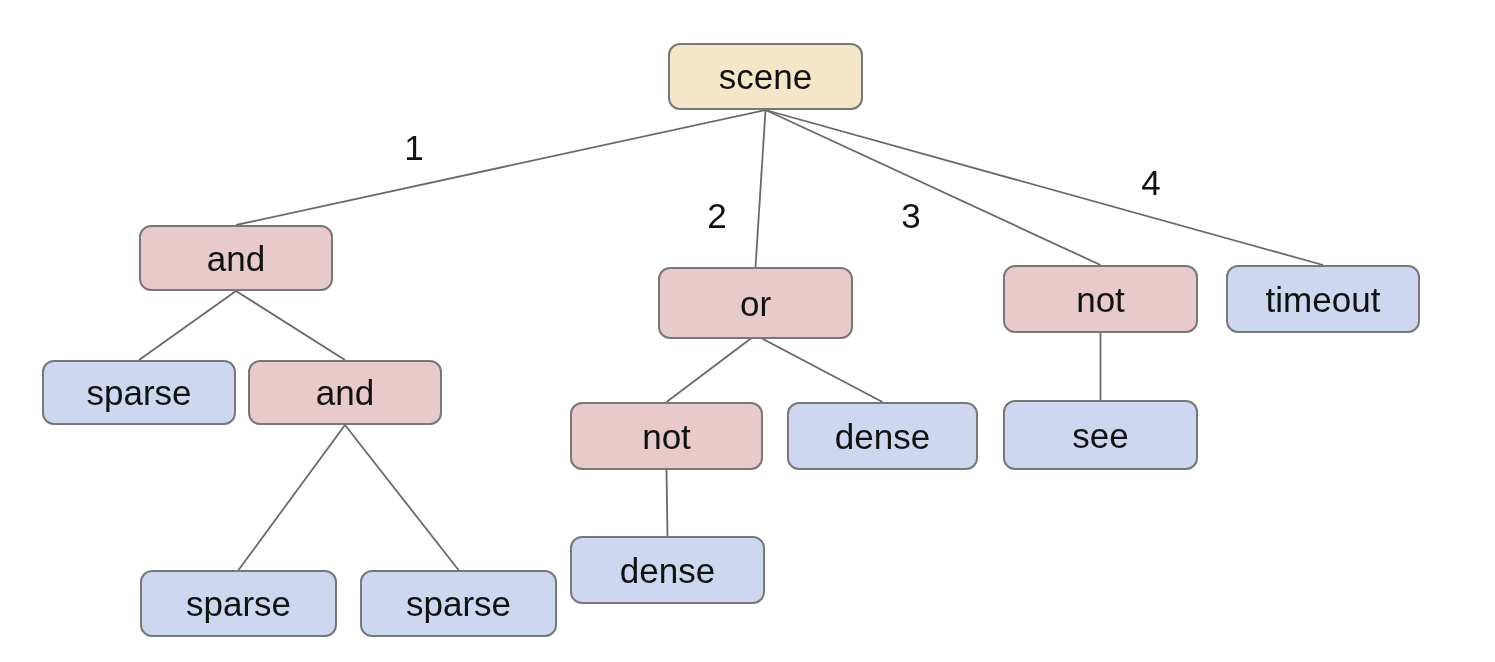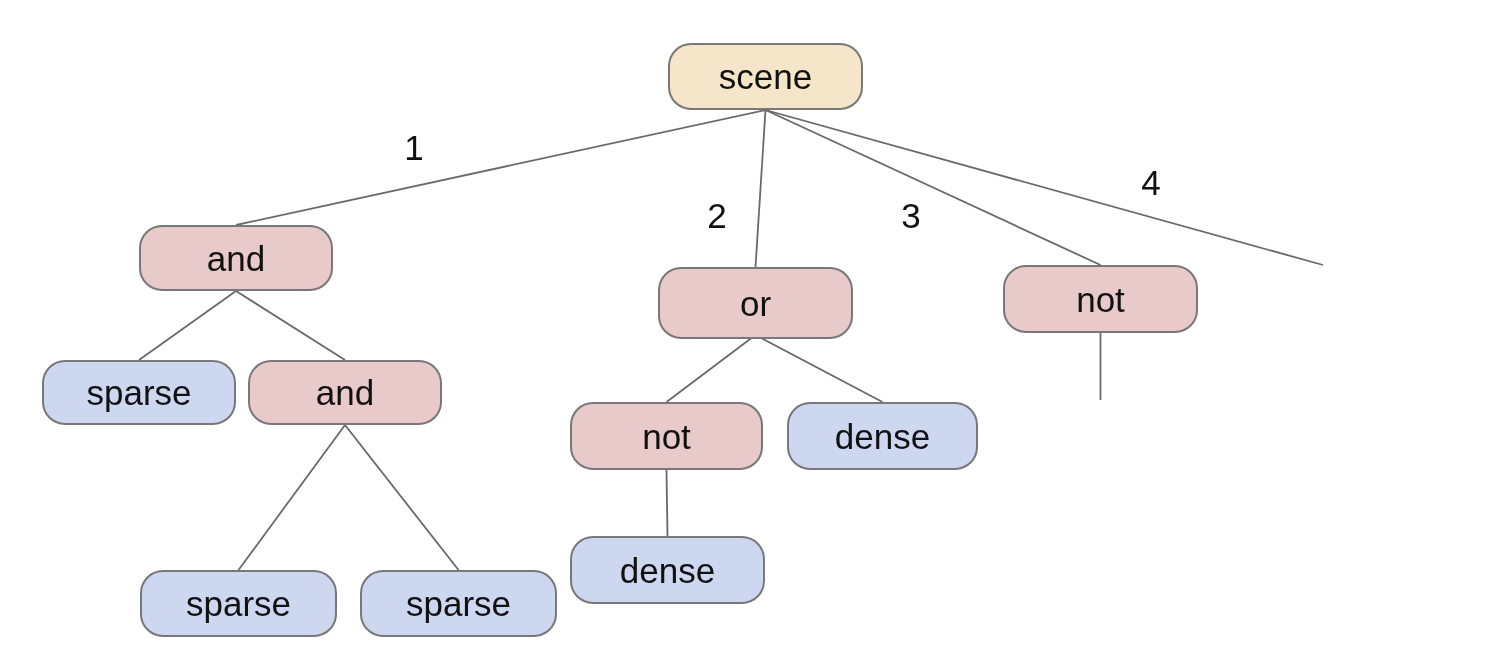--- a/index.html
+++ b/index.html
@@ -20,21 +20,21 @@
     left: 0;
     top: 0;
     width: 1495px;
     height: 662px;
     display: block;
   }
   .node {
     position: absolute;
     box-sizing: border-box;
     border: 2px solid #787878;
-    border-radius: 23px;
+    border-radius: 12px;
     display: flex;
     align-items: center;
     justify-content: center;
     font-size: 35px;
     color: #111111;
     white-space: nowrap;
     line-height: 1;
   }
   .edge-label {
     position: absolute;
@@ -65,20 +65,22 @@
     </svg>
 
 <div class="edge-label" style="left: 414px; top: 147px; color: rgb(17, 17, 17);">1</div>
     <div class="edge-label" style="left: 717px; top: 215px; color: rgb(17, 17, 17);">2</div>
     <div class="edge-label" style="left: 911px; top: 215px; color: rgb(17, 17, 17);">3</div>
     <div class="edge-label" style="left: 1151px; top: 182px; color: rgb(17, 17, 17);">4</div>
     <div class="node" style="left: 668px; top: 43px; width: 195px; height: 67px; background: rgb(246, 230, 201); border-color: rgb(120, 120, 120); color: rgb(17, 17, 17);">scene</div>
     <div class="node" style="left: 139px; top: 225px; width: 194px; height: 66px; background: rgb(232, 202, 202); border-color: rgb(120, 120, 120); color: rgb(17, 17, 17);">and</div>
     <div class="node" style="left: 658px; top: 267px; width: 195px; height: 72px; background: rgb(232, 202, 202); border-color: rgb(120, 120, 120); color: rgb(17, 17, 17);">or</div>
     <div class="node" style="left: 1003px; top: 265px; width: 195px; height: 68px; background: rgb(232, 202, 202); border-color: rgb(120, 120, 120); color: rgb(17, 17, 17);">not</div>
+    <div class="node" style="left: 1226px; top: 265px; width: 194px; height: 68px; background: rgb(205, 215, 240); border-color: rgb(120, 120, 120); color: rgb(17, 17, 17);">timeout</div>
     <div class="node" style="left: 42px; top: 360px; width: 194px; height: 65px; background: rgb(205, 215, 240); border-color: rgb(120, 120, 120); color: rgb(17, 17, 17);">sparse</div>
     <div class="node" style="left: 248px; top: 360px; width: 194px; height: 65px; background: rgb(232, 202, 202); border-color: rgb(120, 120, 120); color: rgb(17, 17, 17);">and</div>
     <div class="node" style="left: 570px; top: 402px; width: 193px; height: 68px; background: rgb(232, 202, 202); border-color: rgb(120, 120, 120); color: rgb(17, 17, 17);">not</div>
     <div class="node" style="left: 787px; top: 402px; width: 191px; height: 68px; background: rgb(205, 215, 240); border-color: rgb(120, 120, 120); color: rgb(17, 17, 17);">dense</div>
+    <div class="node" style="left: 1003px; top: 400px; width: 195px; height: 70px; background: rgb(205, 215, 240); border-color: rgb(120, 120, 120); color: rgb(17, 17, 17);">see</div>
     <div class="node" style="left: 140px; top: 570px; width: 197px; height: 67px; background: rgb(205, 215, 240); border-color: rgb(120, 120, 120); color: rgb(17, 17, 17);">sparse</div>
     <div class="node" style="left: 360px; top: 570px; width: 197px; height: 67px; background: rgb(205, 215, 240); border-color: rgb(120, 120, 120); color: rgb(17, 17, 17);">sparse</div>
     <div class="node" style="left: 570px; top: 536px; width: 195px; height: 68px; background: rgb(205, 215, 240); border-color: rgb(120, 120, 120); color: rgb(17, 17, 17);">dense</div>
   </div>
 
 </body></html>

